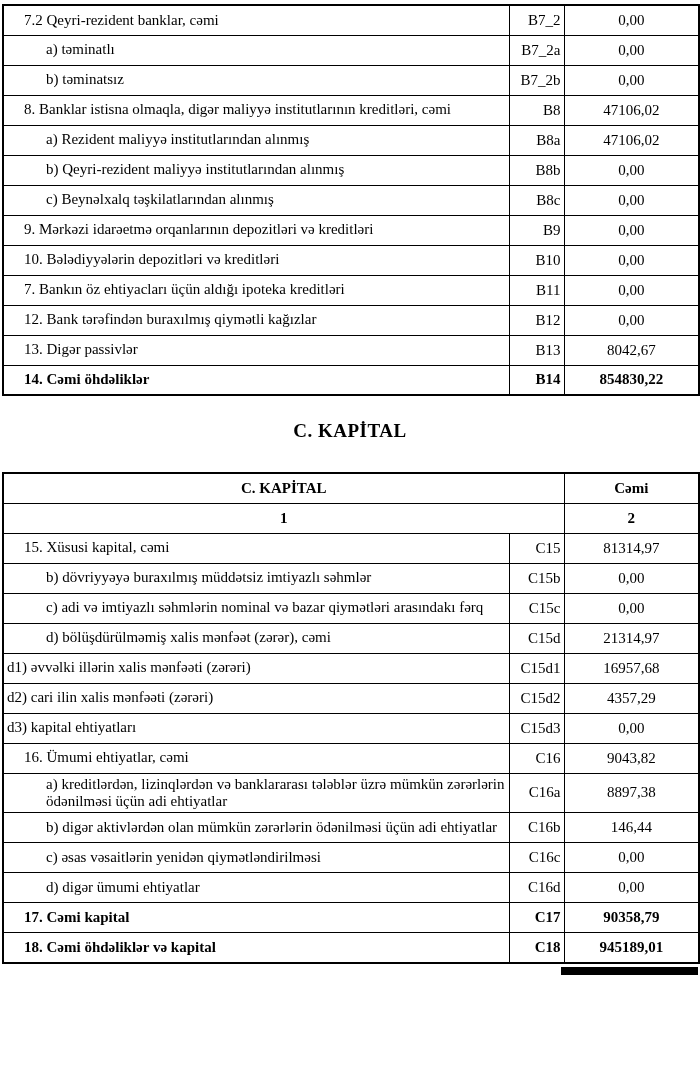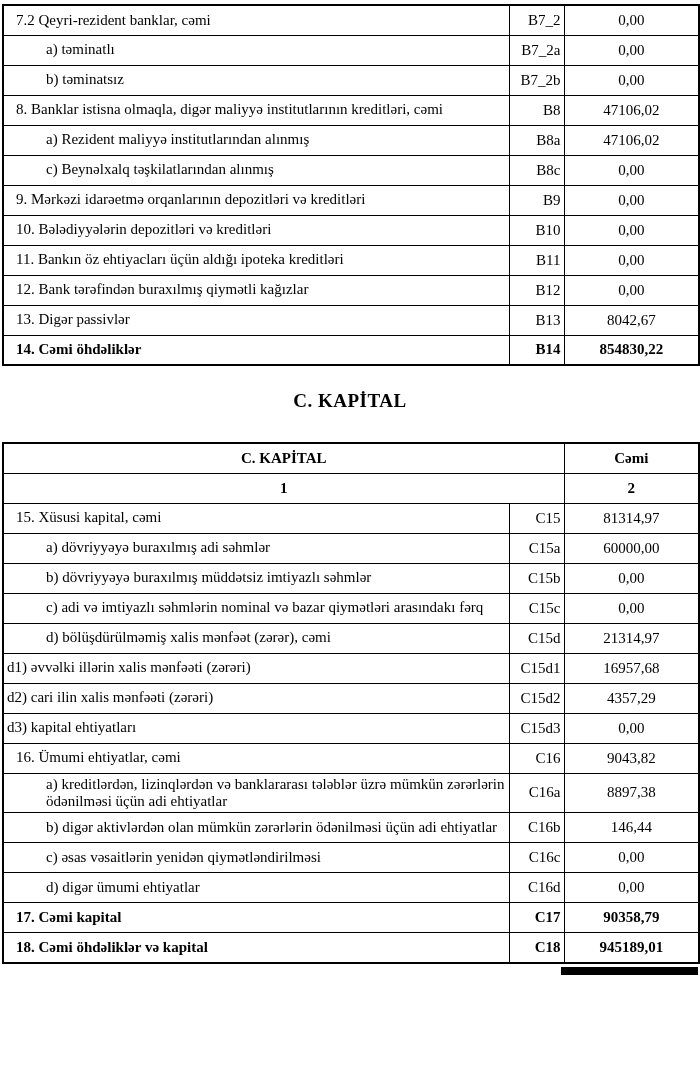--- a/index.html
+++ b/index.html
@@ -19,21 +19,21 @@
   }
   table.fin td {
     border: 1px solid #000;
     font-size: 15px;
     height: 30px;
     padding: 2px 3px;
     vertical-align: middle;
     overflow: hidden;
   }
   td.label { text-align: left; line-height: 1.15; }
-  tr.ind0 td.label { padding-left: 12px; }
+  tr.ind0 td.label { padding-left: 20px; }
   tr.ind1 td.label { padding-left: 42px; }
   tr.ind2 td.label { }
   td.code { text-align: right; padding-left: 1px; padding-right: 1px; }
   td.value { text-align: center; padding-right: 4px; }
   tr.bold td { font-weight: bold; }
   td.hdr { font-weight: bold; text-align: center; }
   .section-heading {
     text-align: center;
     font-size: 19px;
     font-weight: bold;
@@ -78,36 +78,41 @@
       <td class="label">8. Banklar istisna olmaqla, digər maliyyə institutlarının kreditləri, cəmi</td>
       <td class="code">B8</td>
       <td class="value">47106,02</td>
     </tr>
     <tr class="ind1">
       <td class="label">a) Rezident maliyyə institutlarından alınmış</td>
       <td class="code">B8a</td>
       <td class="value">47106,02</td>
     </tr>
     <tr class="ind1">
+      <td class="label">b) Qeyri-rezident maliyyə institutlarından alınmış</td>
+      <td class="code">B8b</td>
+      <td class="value">0,00</td>
+    </tr>
+    <tr class="ind1">
       <td class="label">c) Beynəlxalq təşkilatlarından alınmış</td>
       <td class="code">B8c</td>
       <td class="value">0,00</td>
     </tr>
     <tr class="ind0">
       <td class="label">9. Mərkəzi idarəetmə orqanlarının depozitləri və kreditləri</td>
       <td class="code">B9</td>
       <td class="value">0,00</td>
     </tr>
     <tr class="ind0">
       <td class="label">10. Bələdiyyələrin depozitləri və kreditləri</td>
       <td class="code">B10</td>
       <td class="value">0,00</td>
     </tr>
     <tr class="ind0">
-      <td class="label">11. Bankın öz ehtiyacları üçün aldığı ipoteka kreditləri</td>
+      <td class="label">7. Bankın öz ehtiyacları üçün aldığı ipoteka kreditləri</td>
       <td class="code">B11</td>
       <td class="value">0,00</td>
     </tr>
     <tr class="ind0">
       <td class="label">12. Bank tərəfindən buraxılmış qiymətli kağızlar</td>
       <td class="code">B12</td>
       <td class="value">0,00</td>
     </tr>
     <tr class="ind0">
       <td class="label">13. Digər passivlər</td>
@@ -138,25 +143,20 @@
     <tr>
       <td colspan="2" class="hdr">1</td>
       <td class="hdr">2</td>
     </tr>
     <tr class="ind0">
       <td class="label">15. Xüsusi kapital, cəmi</td>
       <td class="code">C15</td>
       <td class="value">81314,97</td>
     </tr>
     <tr class="ind1">
-      <td class="label">a) dövriyyəyə buraxılmış adi səhmlər</td>
-      <td class="code">C15a</td>
-      <td class="value">60000,00</td>
-    </tr>
-    <tr class="ind1">
       <td class="label">b) dövriyyəyə buraxılmış müddətsiz imtiyazlı səhmlər</td>
       <td class="code">C15b</td>
       <td class="value">0,00</td>
     </tr>
     <tr class="ind1">
       <td class="label">c) adi və imtiyazlı səhmlərin nominal və bazar qiymətləri arasındakı fərq</td>
       <td class="code">C15c</td>
       <td class="value">0,00</td>
     </tr>
     <tr class="ind1">

